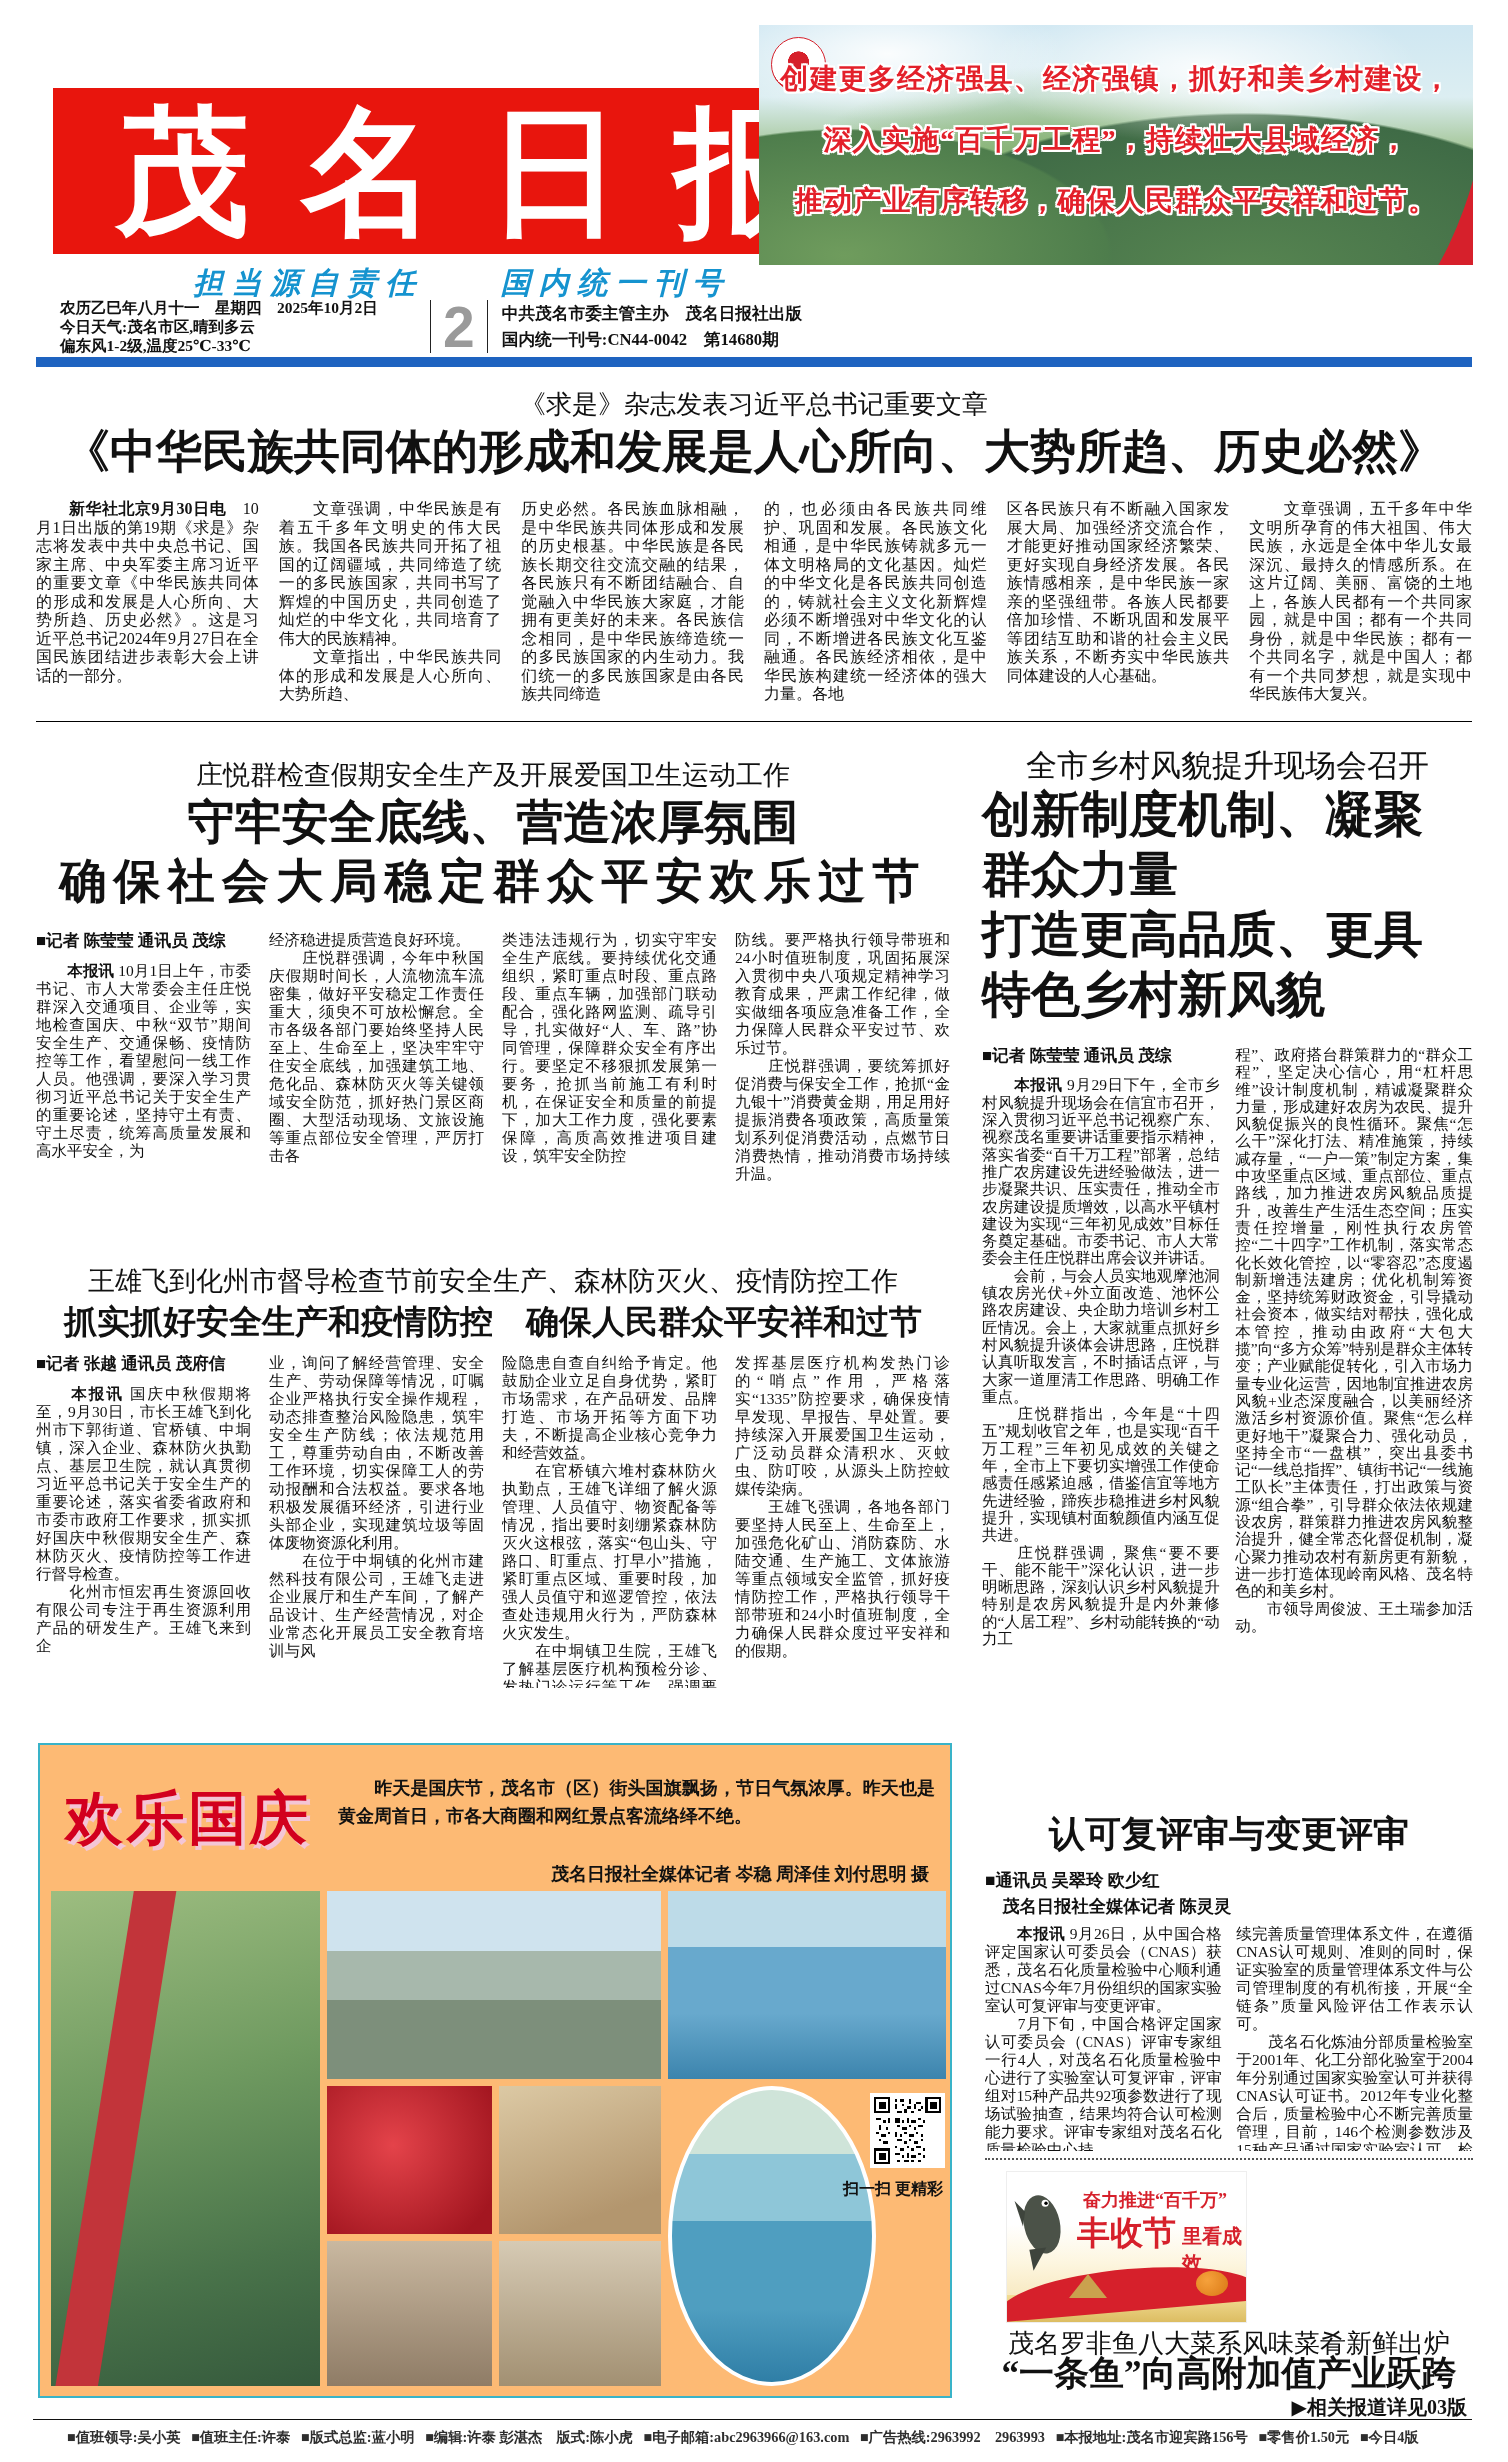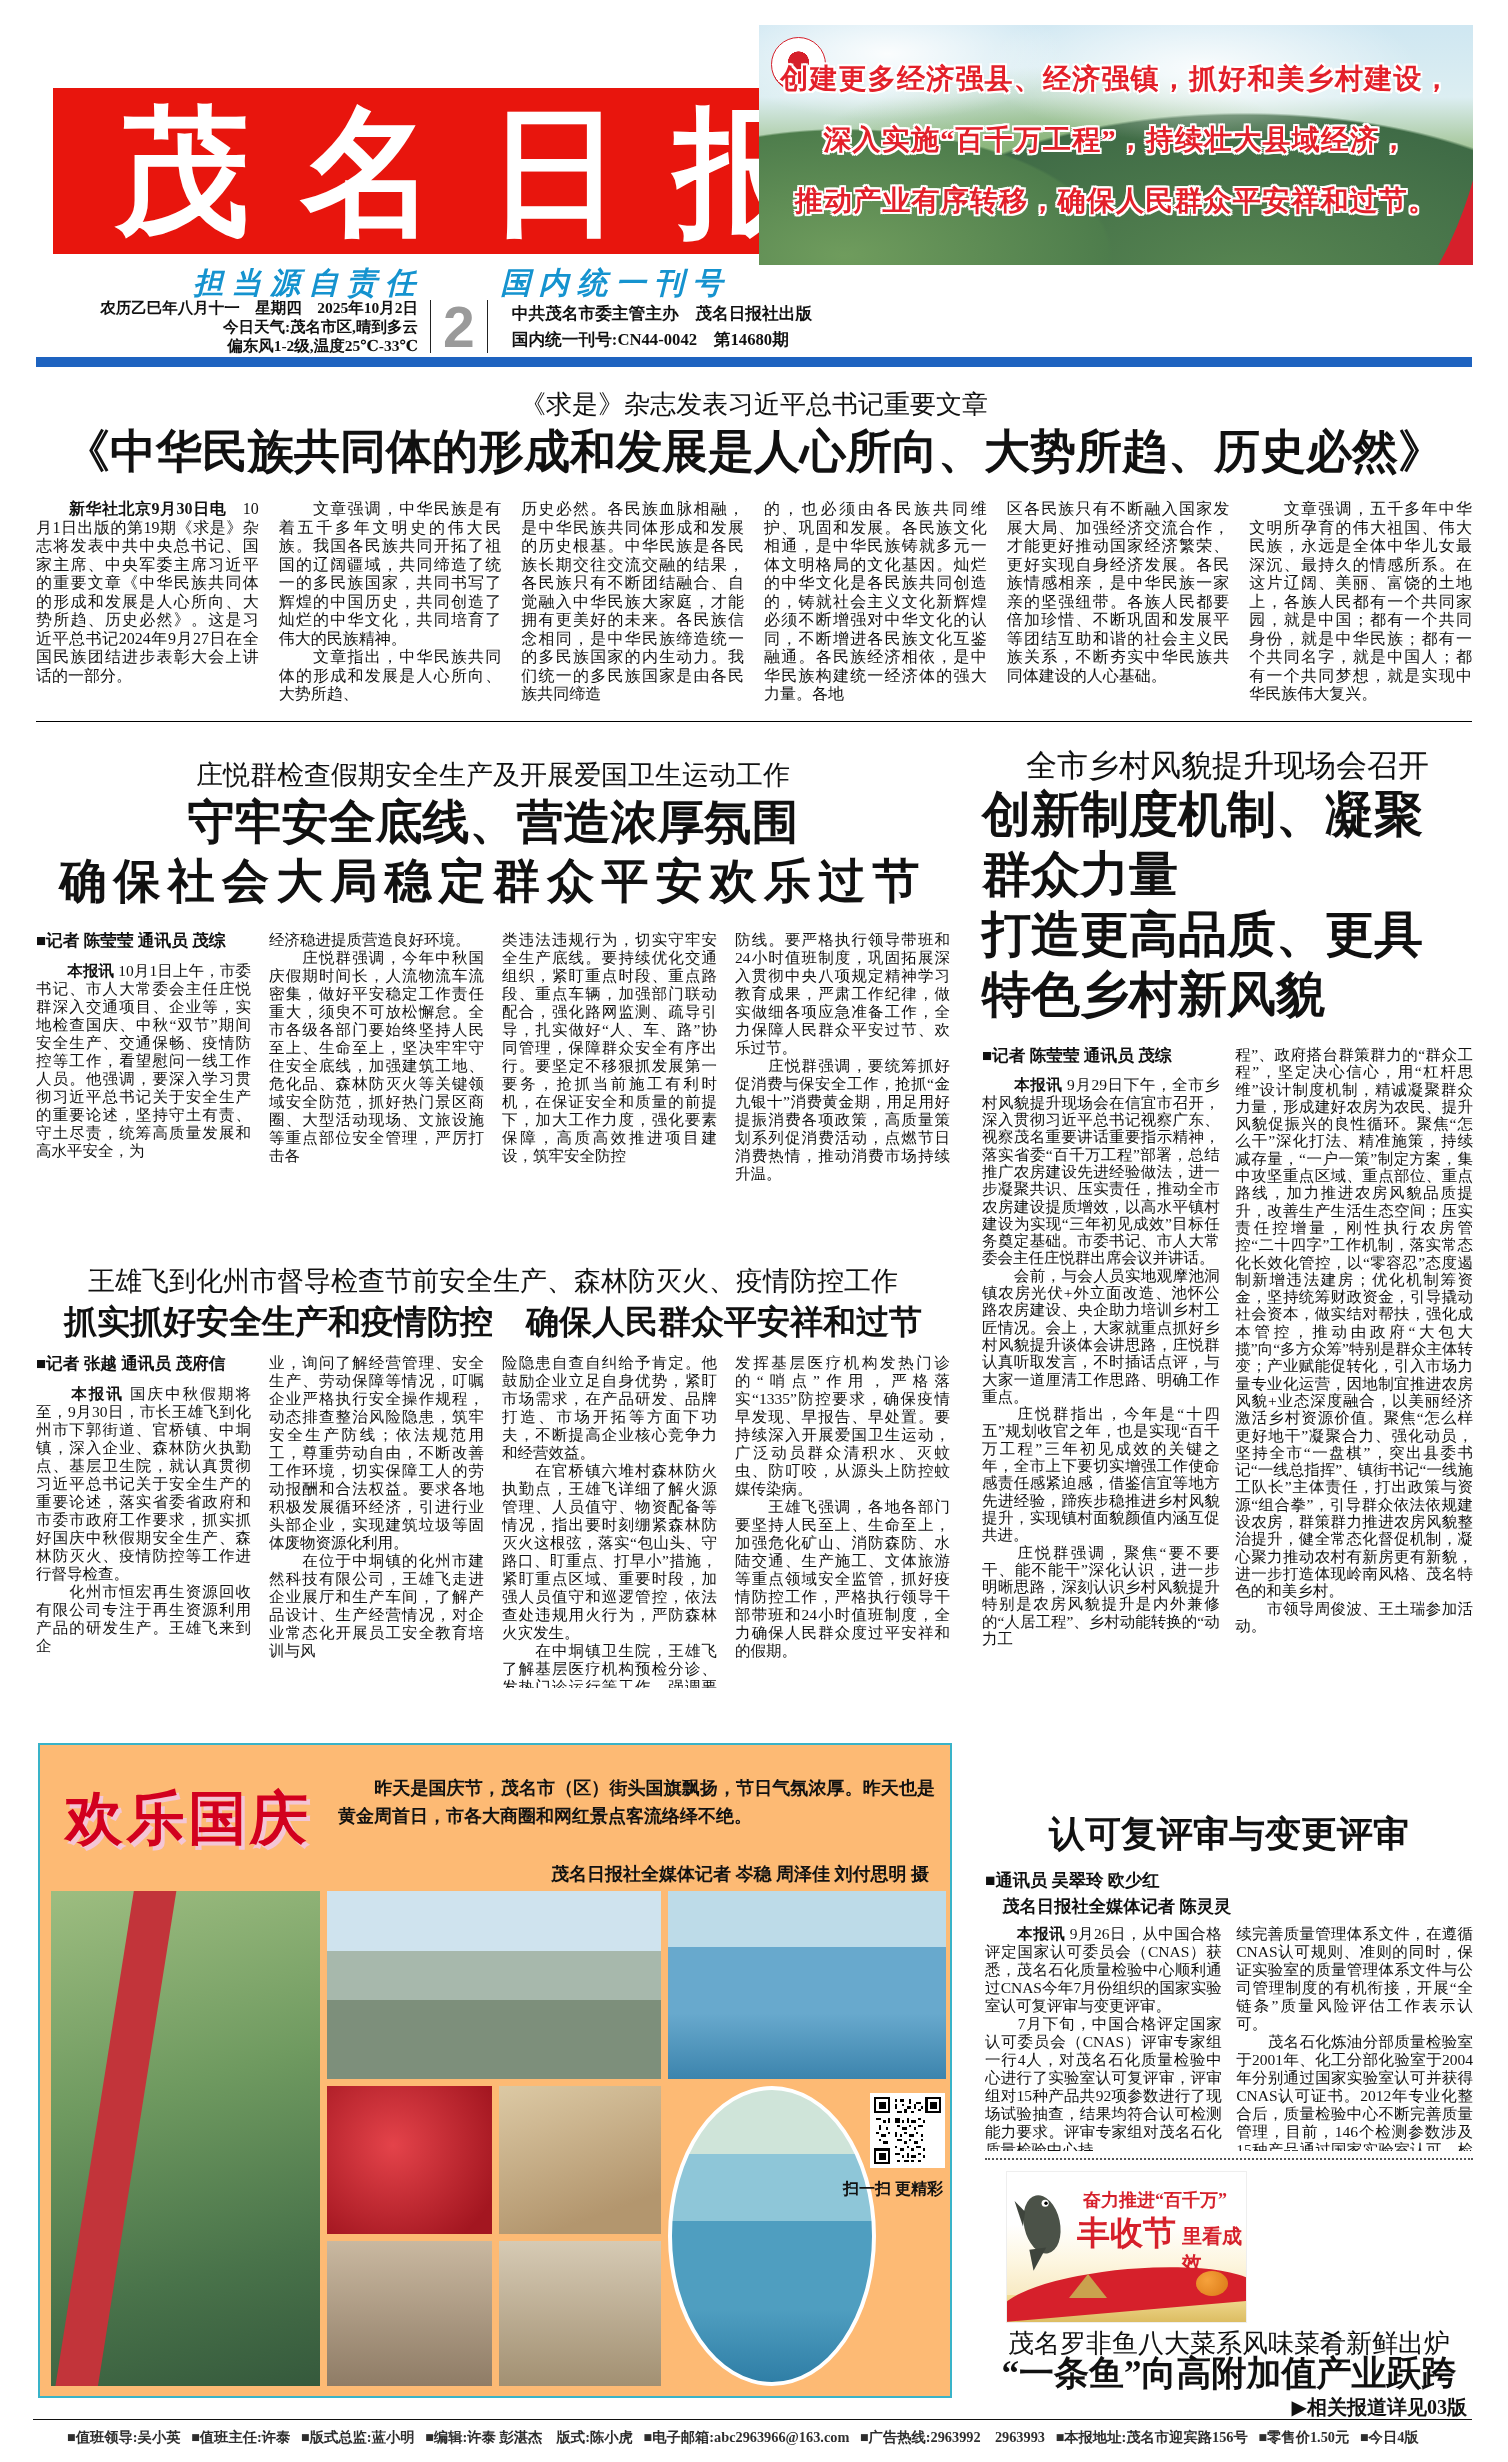--- a/index.html
+++ b/index.html
@@ -8,24 +8,24 @@
   .abs{position:absolute;}
 
   
   .mast-box{left:53px;top:88px;width:818px;height:166px;background:#e8150d;
             display:flex;align-items:center;justify-content:space-around;padding:0 36px;box-sizing:border-box;}
   .mast-box span{color:#fff;font-size:134px;font-weight:bold;line-height:1;
                  font-family:"DejaVu Serif","Liberation Serif",serif;transform:scaleY(1.04);}
   .slogan{left:53px;top:263px;width:818px;text-align:center;color:#1593cf;font-weight:bold;
           font-size:30px;letter-spacing:8.4px;font-style:italic;}
   .dateline{left:60px;top:298px;width:812px;height:57px;display:flex;align-items:center;}
-  .dl-left{width:358px;text-align:right;font-size:15.5px;font-weight:700;line-height:19px;}
+  .dl-left{width:358px;text-align:left;font-size:15.5px;font-weight:700;line-height:19px;}
   .dl-sep{width:0;border-left:1.8px solid #222;height:53px;margin:0 12px;}
   .dl-page{font-family:"Liberation Sans",sans-serif;font-size:57px;font-weight:bold;color:#9a9a9a;line-height:54px;}
-  .dl-right{font-size:16.7px;font-weight:700;line-height:26px;margin-left:12px;}
+  .dl-right{font-size:16.7px;font-weight:700;line-height:26px;margin-left:2px;}
   .blue-bar{left:36px;top:357px;width:1436px;height:9.5px;background:#1e63c0;}
 
   
   .banner{left:759px;top:25px;width:714px;height:240px;overflow:hidden;
      background:
        radial-gradient(ellipse 251px 95px at 18% 12%, rgba(255,255,255,.9), rgba(255,255,255,0) 70%),
        radial-gradient(ellipse 310px 107px at 62% 18%, rgba(255,255,255,.85), rgba(255,255,255,0) 70%),
        radial-gradient(ellipse 454px 215px at 12% 96%, #6f9c5d 0%, #4e7d4c 58%, rgba(0,0,0,0) 59%),
        radial-gradient(ellipse 585px 257px at 68% 104%, #578551 0%, #3f6b46 62%, rgba(0,0,0,0) 63%),
        radial-gradient(ellipse 358px 143px at 42% 60%, #7fae6d 0%, rgba(0,0,0,0) 72%),

